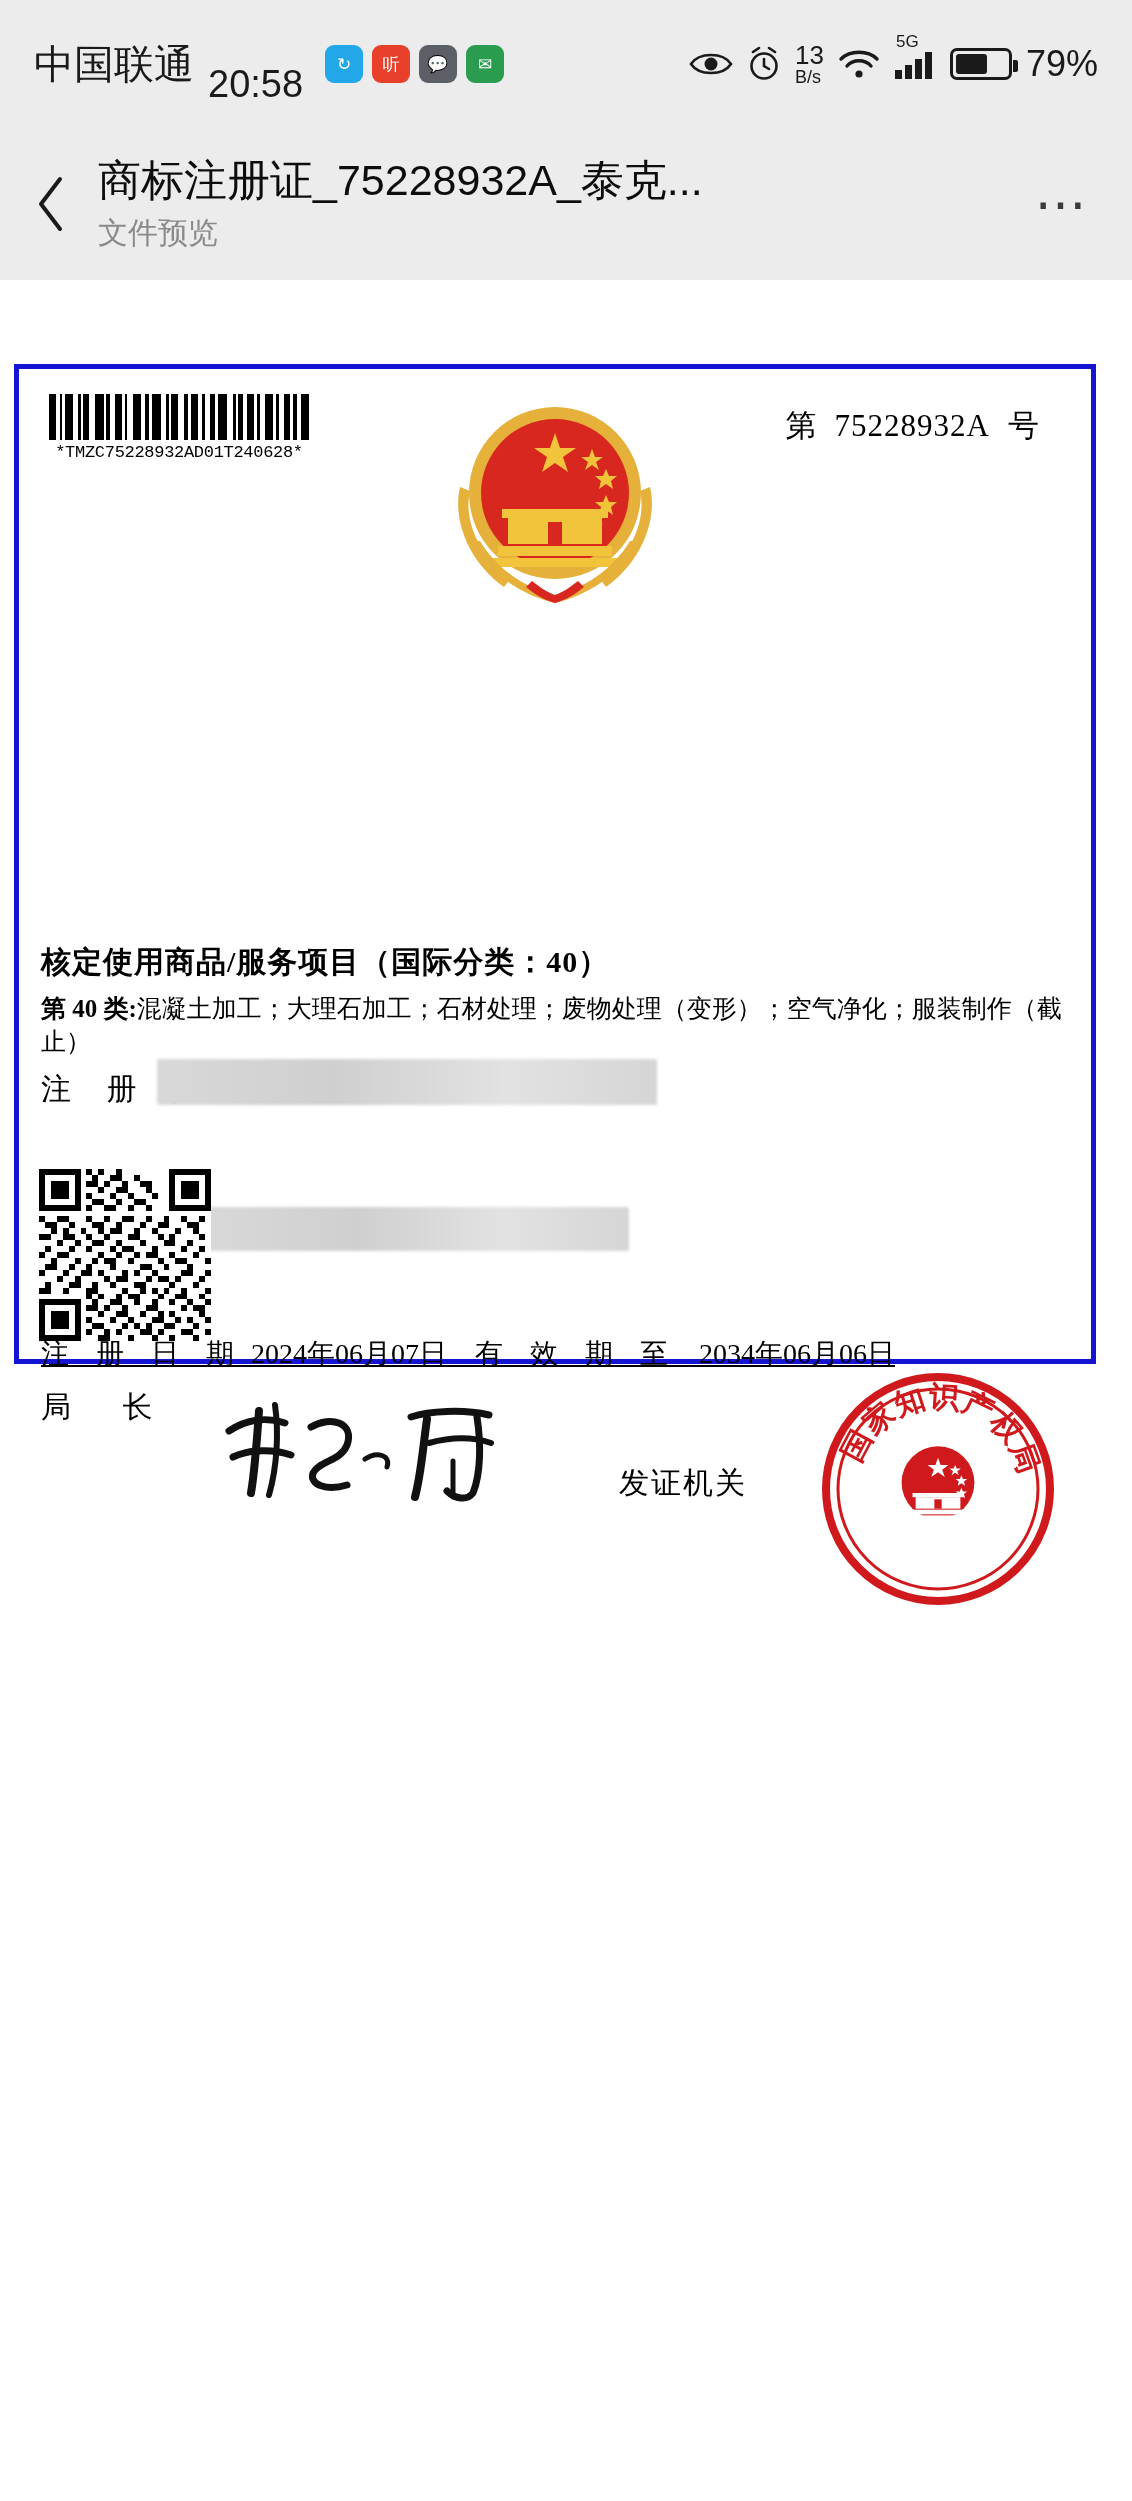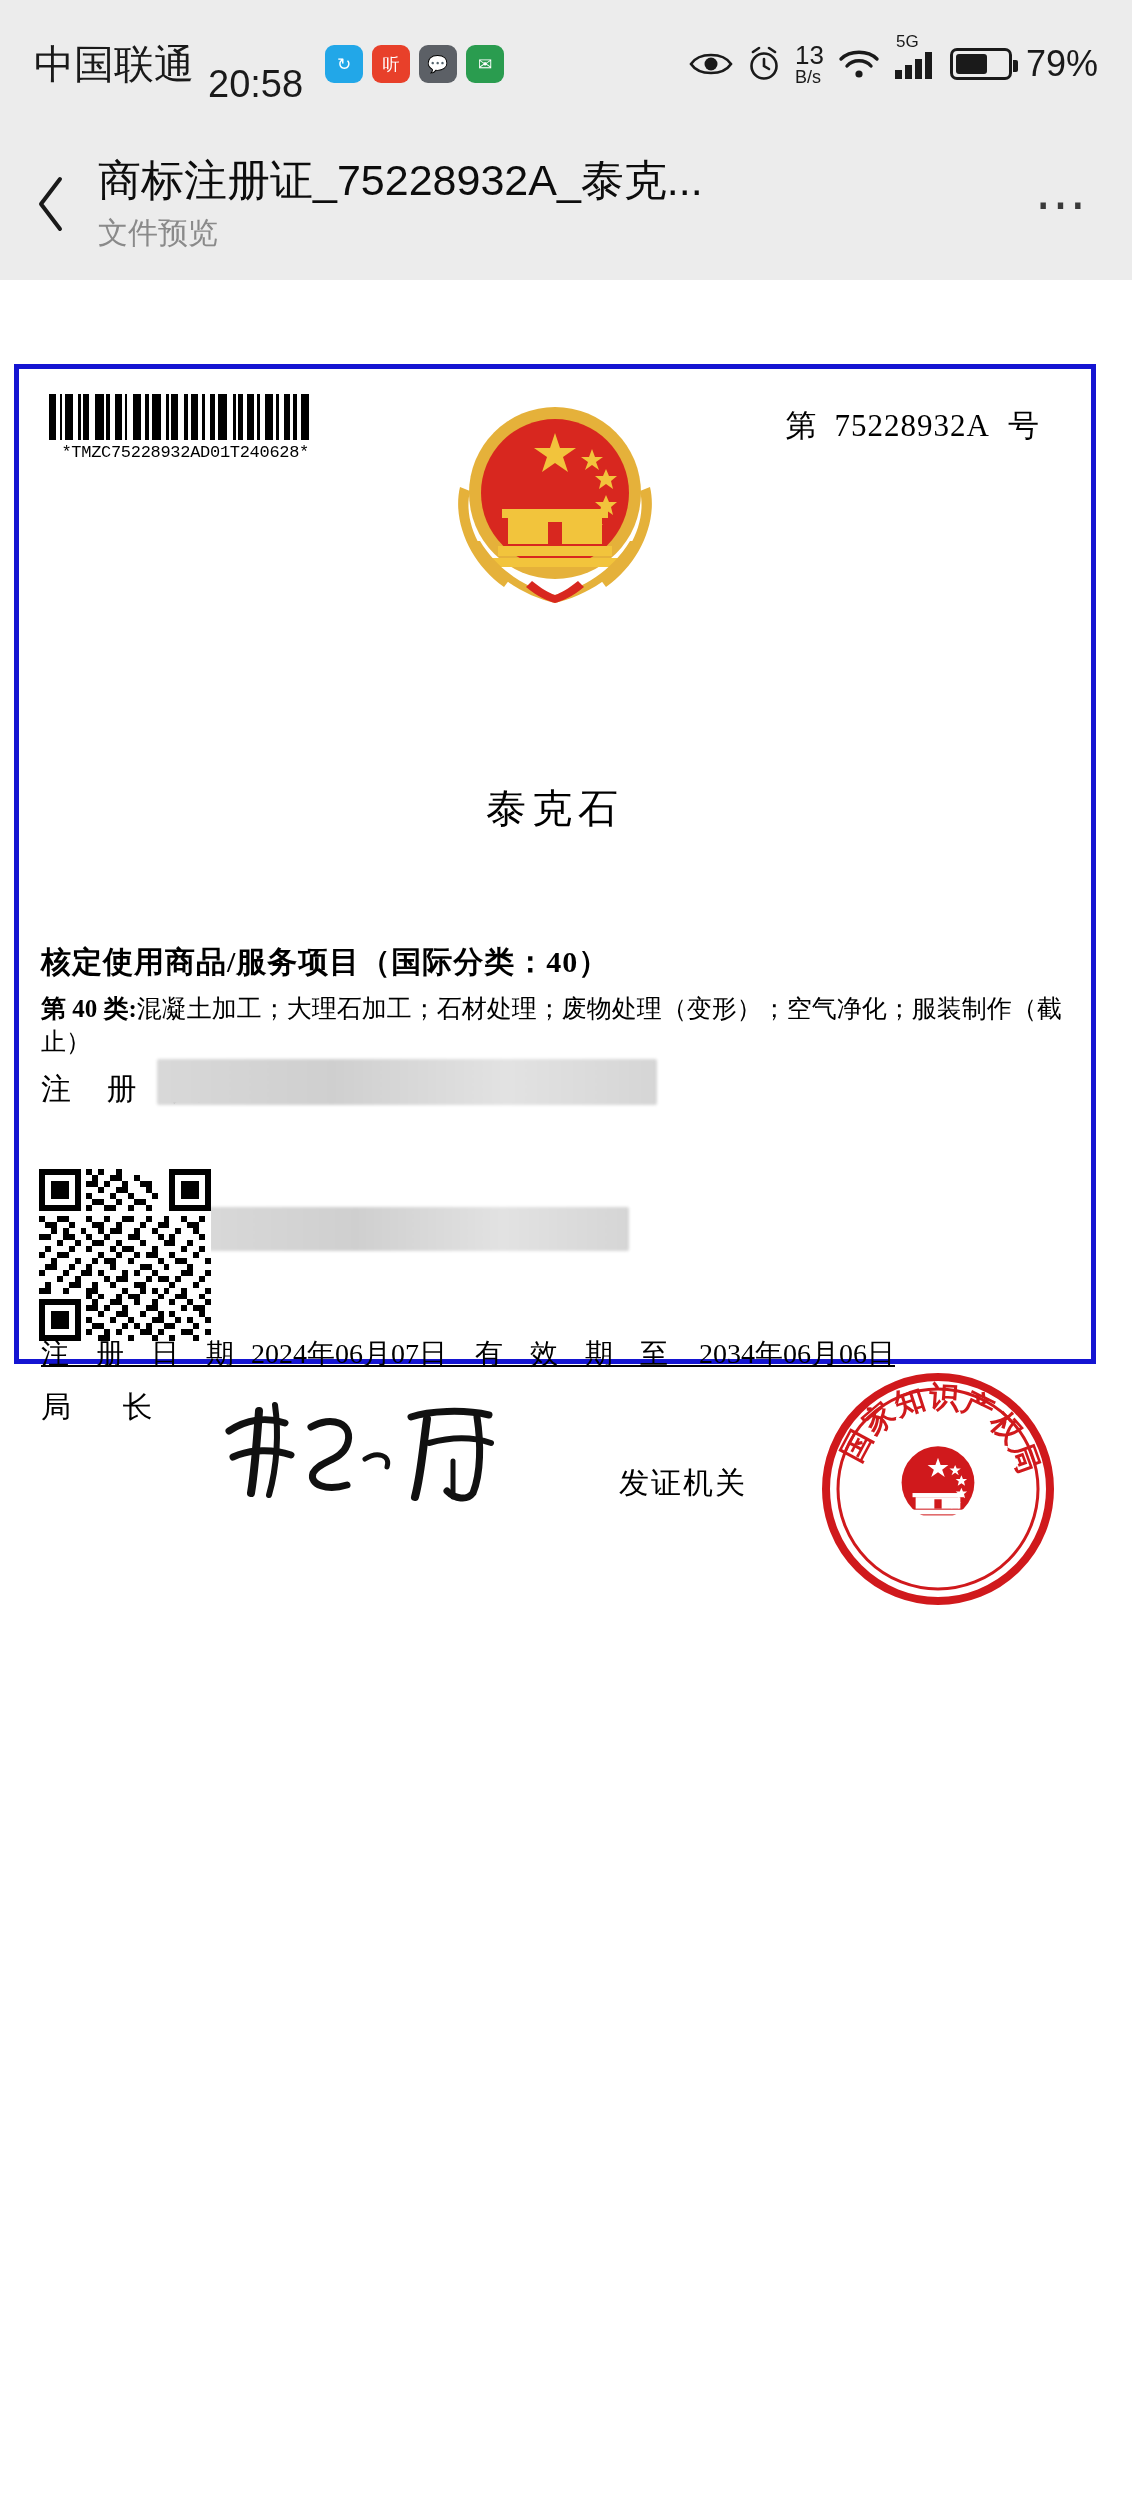--- a/index.html
+++ b/index.html
@@ -85,21 +85,21 @@
     width: 1082px; height: 1000px;
     border: 5px solid #1414d2;
     background: #fff;
   }
   .cert-inner { position: absolute; inset: 0; }
 
   
   .barcode { position: absolute; left: 30px; top: 25px; width: 260px; }
   .bc-bars { display: flex; height: 46px; align-items: stretch; }
   .bc-bars i { display: block; background: #000; }
-  .bc-text { font-size: 17px; font-family: "Liberation Mono", monospace; text-align: right; margin-top: 3px; letter-spacing: -0.3px; }
+  .bc-text { font-size: 17px; font-family: "Liberation Mono", monospace; text-align: center; margin-top: 3px; letter-spacing: -0.3px; }
 
   
   .cert-no {
     position: absolute; right: 52px; top: 36px; font-size: 31px; color: #000;
     font-family: "Liberation Serif", serif; white-space: nowrap;
   }
   .cert-no .num { margin: 0 18px; letter-spacing: 1px; }
 
   
   .emblem { position: absolute; left: 50%; top: 22px; transform: translateX(-50%); width: 250px; height: 240px; }
@@ -323,21 +323,20 @@
             <path d="M30 96 C22 130, 40 172, 74 196 L80 188 C50 166, 33 130, 40 100 Z"></path>
             <path d="M220 96 C228 130, 210 172, 176 196 L170 188 C200 166, 217 130, 210 100 Z"></path>
           </g>
           <g fill="#d8271f">
             <path d="M96 196 C108 206, 118 210, 125 212 C132 210, 142 206, 154 196 L148 190 C138 198, 131 202, 125 204 C119 202, 112 198, 102 190 Z"></path>
           </g>
         </svg>
       </div>
 
 
-      <div class="mark-name">泰克石</div>
 
       <div class="row goods-head">核定使用商品/服务项目（国际分类：40）</div>
       <div class="row goods-body">
         <b>第 40 类:</b><span>混凝土加工；大理石加工；石材处理；废物处理（变形）；空气净化；服装制作（截止）</span>
       </div>
 
       <div class="row label-reg">注 册 人</div>
       <div class="redact r1"></div>
 
       <div class="row label-addr">注册人地址</div>

